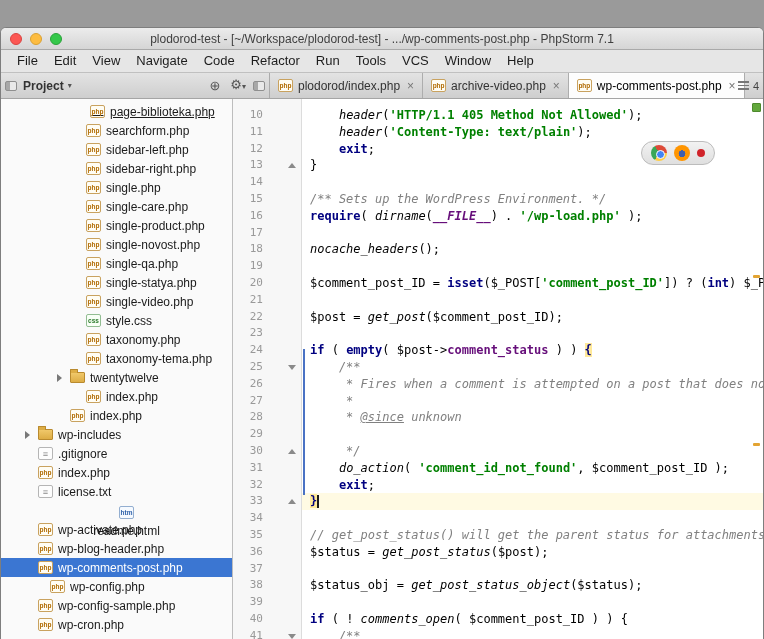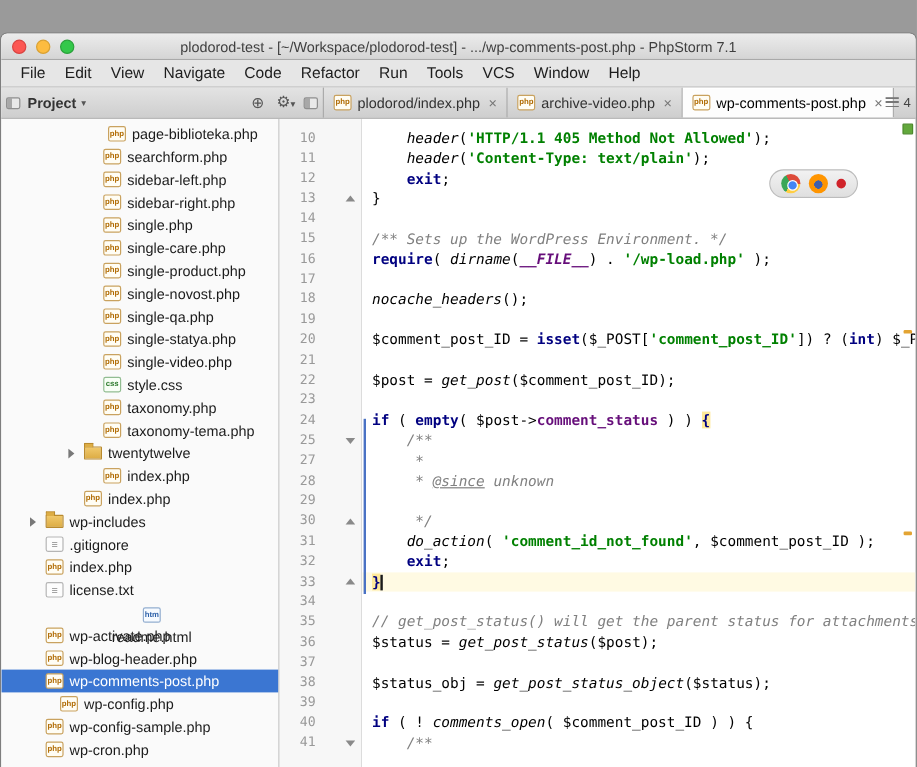--- a/index.html
+++ b/index.html
@@ -182,21 +182,21 @@
         </div>
         <div class="hidden-tabs">
         <span class="stack-icon"></span>
         <span>4</span>
       </div>
     </div>
   </div>
 
   <div class="main">
     <div class="tree">
-        <div class="tree-row" style="padding-left: 72px;">
+        <div class="tree-row" style="padding-left: 72px; text-decoration: underline;">
           <span class="spacer12"></span>
           <span class="fic fic-php">php</span>
           <span class="tree-label">page-biblioteka.php</span>
         </div>
         <div class="tree-row" style="padding-left: 68px;">
           <span class="spacer12"></span>
           <span class="fic fic-php">php</span>
           <span class="tree-label">searchform.php</span>
         </div>
         <div class="tree-row" style="padding-left: 68px;">
@@ -409,20 +409,25 @@
             <span class="lnum">24</span>
             <span class="lfold"></span>
             <span class="cl"><span class="tk-k">if</span><span class="tk-p"> ( </span><span class="tk-k">empty</span><span class="tk-p">( </span><span class="tk-v">$post</span><span class="tk-p">-&gt;</span><span class="tk-l">comment_status</span><span class="tk-p"> ) ) </span><span class="tk-b">{</span></span>
           </div>
           <div class="erow">
             <span class="lnum">25</span>
             <span class="lfold">
               <span class="fold-down"></span>
             </span>
             <span class="cl"><span class="tk-d">    /**</span></span>
+          </div>
+          <div class="erow">
+            <span class="lnum">26</span>
+            <span class="lfold"></span>
+            <span class="cl"><span class="tk-d">     * Fires when a comment is attempted on a post that does no</span></span>
           </div>
           <div class="erow">
             <span class="lnum">27</span>
             <span class="lfold"></span>
             <span class="cl"><span class="tk-d">     *</span></span>
           </div>
           <div class="erow">
             <span class="lnum">28</span>
             <span class="lfold"></span>
             <span class="cl"><span class="tk-d">     * </span><span class="tk-t">@since</span><span class="tk-d"> unknown</span></span>

